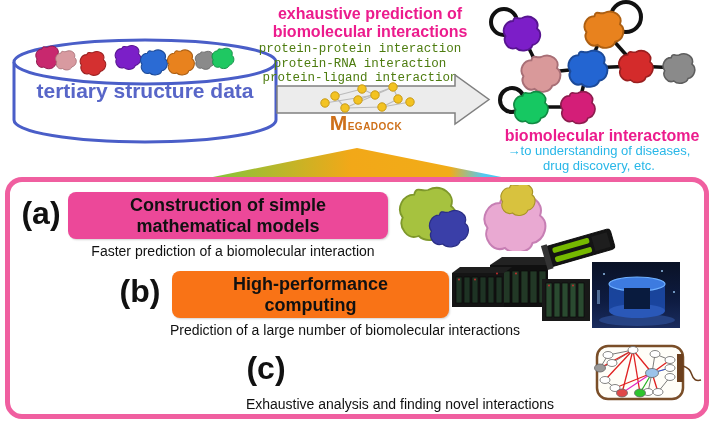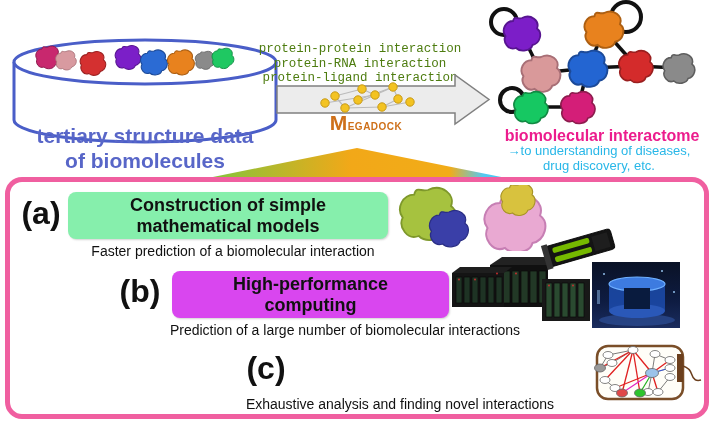--- a/index.html
+++ b/index.html
@@ -1,41 +1,41 @@
 <!DOCTYPE html>
 <html><head>
 <meta charset="utf-8">
 <style>
   html,body{margin:0;padding:0;background:#fff;}
   .stage{position:relative;width:710px;height:425px;background:#fff;overflow:hidden;
          font-family:"Liberation Sans","DejaVu Sans",sans-serif;}
   .abs{position:absolute;}
   .ctr{text-align:center;}
   
-  .db-text{left:18px;width:254px;color:#5866C8;font-weight:bold;font-size:21px;line-height:24px;margin-top:45px;}
+  .db-text{left:18px;width:254px;color:#5866C8;font-weight:bold;font-size:21px;line-height:24px;}
   .db-l1{top:79px;} .db-l2{top:104px;}
   
   .pred-title{left:253px;top:5px;width:234px;color:#EC1C8D;font-weight:bold;font-size:16px;line-height:17.5px;}
   .int-list{left:253px;top:42px;width:214px;color:#4d7c0f;font-size:12.5px;line-height:14.5px;font-family:Liberation Mono, monospace;}
   .megadock{left:300px;top:111px;width:132px;color:#CE701A;font-weight:bold;font-size:10px;
             letter-spacing:.5px;text-shadow:0 0 2px #fff,0 0 2px #fff;}
   .megadock::first-letter{font-size:21px;}
   
   .itm-title{left:496px;top:127px;width:212px;color:#EC1C8D;font-weight:bold;font-size:16px;}
   .itm-sub{left:490px;top:144px;width:218px;color:#28B7E8;font-size:13px;line-height:14.5px;}
   
   .frame{left:5px;top:177px;width:694px;height:232px;border:5px solid #F05FA0;border-radius:17px;background:#fff;}
   .plabel{font-weight:bold;color:#111;font-size:32px;line-height:34px;}
   .pl-a{left:12px;top:196px;width:58px;}
   .pl-b{left:110px;top:274px;width:60px;}
   .pl-c{left:238px;top:351px;width:56px;}
   .pbox{border-radius:8px;display:flex;flex-direction:column;justify-content:center;
         box-shadow:1px 1px 2px rgba(0,0,0,.18);color:#111;font-weight:bold;font-size:18px;line-height:21px;}
-  .pbox-a{left:68px;top:192px;width:320px;height:47px;background:#86efac;}
-  .pbox-b{left:172px;top:271px;width:277px;height:47px;background:#d946ef;}
+  .pbox-a{left:68px;top:192px;width:320px;height:47px;background:#ec4899;}
+  .pbox-b{left:172px;top:271px;width:277px;height:47px;background:#f97316;}
   .pbox-c{left:292px;top:347px;width:290px;height:46px;background:#8BDFF2;}
   .pcap{color:#111;font-size:14px;}
   .cap-a{left:38px;top:243px;width:390px;}
   .cap-b{left:120px;top:322px;width:450px;}
   .cap-c{left:185px;top:396px;width:430px;}
 </style>
 </head>
 <body>
 
 <div class="stage">
@@ -64,22 +64,25 @@
       <use href="#blob" transform="translate(66,30) scale(0.85)" fill="#D89AA0" stroke="#A86F76" stroke-width="1"></use>
       <use href="#blob" transform="translate(93,33) scale(1.05)" fill="#D43030" stroke="#9A1F1F" stroke-width="1"></use>
       <use href="#blob" transform="translate(128,27) scale(1.05)" fill="#7B1FC8" stroke="#571590" stroke-width="1"></use>
       <use href="#blob" transform="translate(154,32) scale(1.1)" fill="#2B6BD4" stroke="#1C4A99" stroke-width="1"></use>
       <use href="#blob" transform="translate(181,32) scale(1.1)" fill="#E8821E" stroke="#AD5F12" stroke-width="1"></use>
       <use href="#blob" transform="translate(205,30) scale(0.8)" fill="#8A8A8A" stroke="#5E5E5E" stroke-width="1"></use>
       <use href="#blob" transform="translate(223,28) scale(0.9)" fill="#1FC862" stroke="#128A43" stroke-width="1"></use>
     </g>
   </svg>
   <div class="abs ctr db-text db-l1">tertiary structure data</div>
-  <div class="abs ctr db-text db-l2">of biomolecules</div>
-
+
+  <div class="abs ctr pred-title">
+    <div>exhaustive prediction of</div>
+    <div>biomolecular interactions</div>
+  </div>
   <div class="abs ctr int-list">
     <div>protein-protein interaction</div>
     <div>protein-RNA interaction</div>
     <div>protein-ligand interaction</div>
   </div>
 
   <svg class="abs" style="left:270px;top:70px;" width="225" height="60" viewBox="0 0 225 60">
     <polygon points="7,16 185,16 185,5 219,29.5 185,54 185,43 7,43" fill="#ECECEC" stroke="#808080" stroke-width="1.5"></polygon>
     <g stroke="#BBBBBB" stroke-width="1.2">
       <line x1="65" y1="26" x2="92" y2="19"></line>

